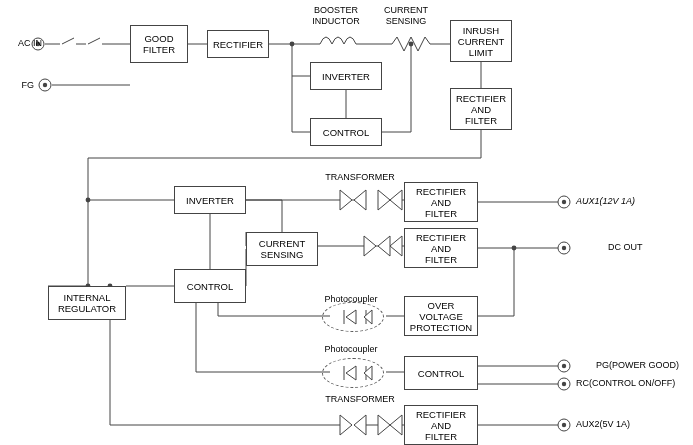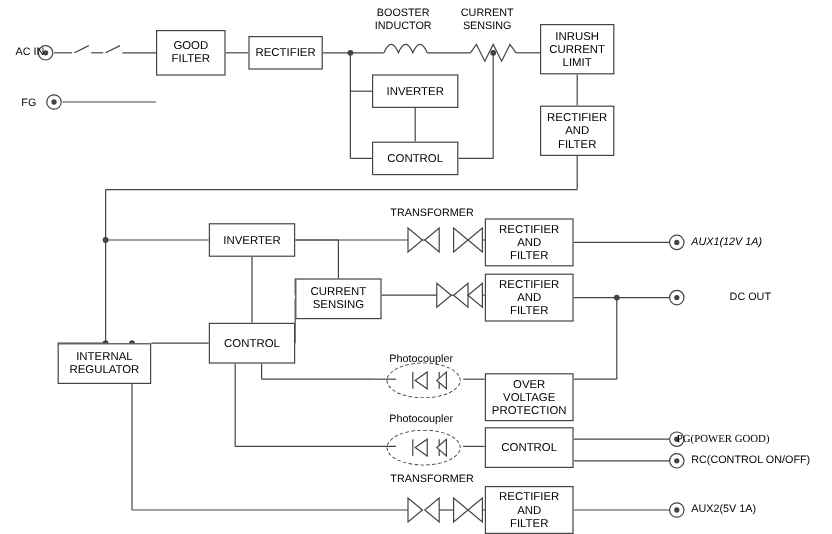--- a/index.html
+++ b/index.html
@@ -1,21 +1,21 @@
 <!DOCTYPE html>
 <html><head>
 <meta charset="utf-8">
 <style>
   html,body{margin:0;padding:0;background:#ffffff;}
   body{width:693px;height:445px;font-family:"Liberation Sans",sans-serif;color:#000;}
   #stage{position:relative;width:693px;height:445px;overflow:hidden;}
   svg#wires{position:absolute;left:0;top:0;width:693px;height:445px;}
   .box{position:absolute;border:1px solid #444;background:#fff;display:flex;align-items:center;justify-content:center;text-align:center;font-size:9.5px;line-height:11px;box-sizing:border-box;}
   .lbl{position:absolute;font-size:9px;line-height:10.5px;text-align:center;white-space:pre;}
-  .lbl.left{text-align:center;}
+  .lbl.left{text-align:right;}
   .term{position:absolute;font-size:9px;line-height:10.5px;white-space:nowrap;}
   .pc{position:absolute;border:1px dashed #555;border-radius:50%;box-sizing:border-box;}
 </style>
 </head>
 <body>
 
 <div id="stage">
 
   <svg id="wires" xmlns="http://www.w3.org/2000/svg">
     <g stroke="#444" stroke-width="1" fill="none">
@@ -201,21 +201,21 @@
   <div class="box" style="left:404px;top:182px;width:74px;height:40px;">
       <span style="white-space:pre-line">RECTIFIER
 AND
 FILTER</span>
     </div>
   <div class="box" style="left:404px;top:228px;width:74px;height:40px;">
       <span style="white-space:pre-line">RECTIFIER
 AND
 FILTER</span>
     </div>
-  <div class="box" style="left:404px;top:311px;width:74px;height:40px;">
+  <div class="box" style="left:404px;top:296px;width:74px;height:40px;">
       <span style="white-space:pre-line">OVER
 VOLTAGE
 PROTECTION</span>
     </div>
   <div class="box" style="left:404px;top:356px;width:74px;height:34px;">
       <span style="white-space:pre-line">CONTROL</span>
     </div>
   <div class="box" style="left:404px;top:405px;width:74px;height:40px;">
       <span style="white-space:pre-line">RECTIFIER
 AND
@@ -228,17 +228,17 @@
 INDUCTOR</div>
   <div class="lbl" style="left:370px;top:5px;width:72px;">CURRENT
 SENSING</div>
   <div class="lbl" style="left:318px;top:172px;width:84px;">TRANSFORMER</div>
   <div class="lbl" style="left:316px;top:294px;width:70px;">Photocoupler</div>
   <div class="lbl" style="left:316px;top:344px;width:70px;">Photocoupler</div>
   <div class="lbl" style="left:318px;top:394px;width:84px;">TRANSFORMER</div>
 
   <div class="term" style="left:576px;top:196px;font-style:italic;">AUX1(12V 1A)</div>
   <div class="term" style="left:608px;top:242px;">DC OUT</div>
-  <div class="term" style="left:564px;top:360px;font-family:Liberation Serif, serif;">PG(POWER GOOD)</div>
+  <div class="term" style="left:596px;top:360px;">PG(POWER GOOD)</div>
   <div class="term" style="left:576px;top:378px;">RC(CONTROL ON/OFF)</div>
   <div class="term" style="left:576px;top:419px;">AUX2(5V 1A)</div>
 
 </div>
 
 </body></html>

